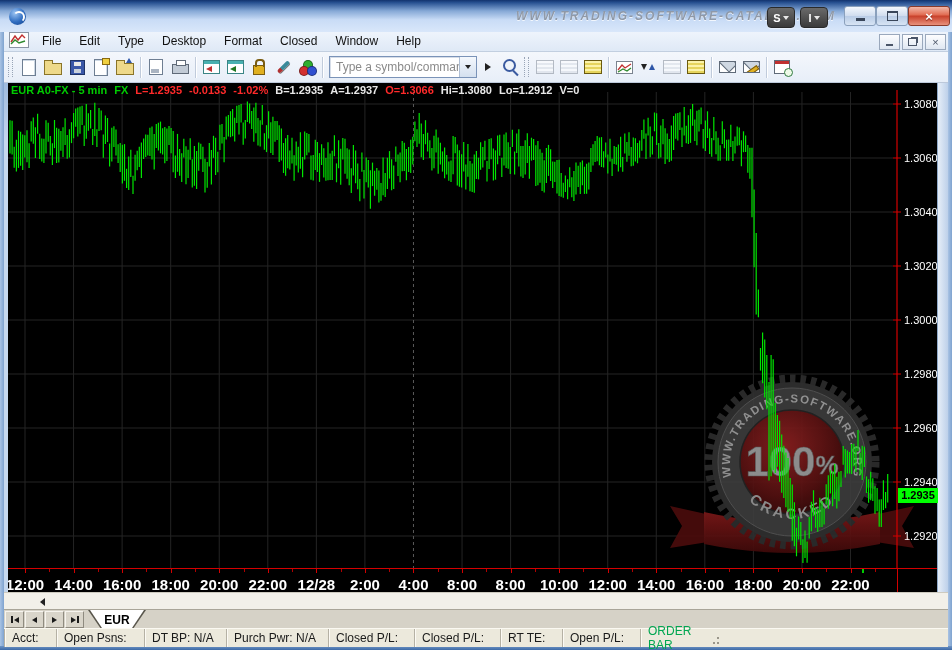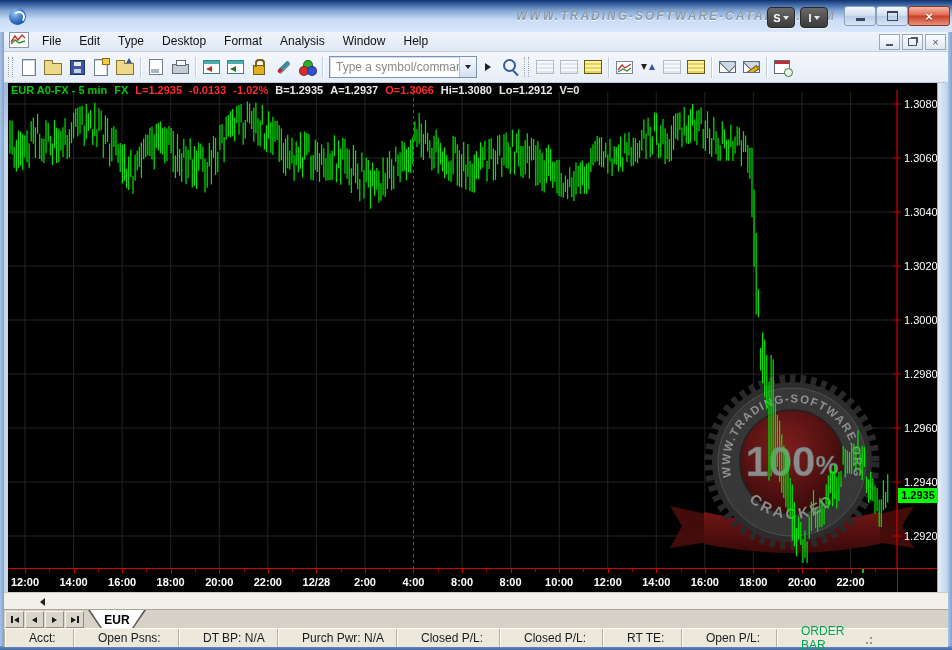--- a/index.html
+++ b/index.html
@@ -99,40 +99,40 @@
   #chart-svg{position:absolute;left:0;top:0;}
   .chart-header{position:absolute;left:7px;top:2px;font-size:11px;font-weight:bold;white-space:nowrap;z-index:3;}
   .chart-header span{margin-right:7px;}
   .price-badge{position:absolute;left:894px;top:406px;width:40px;height:15px;background:#00ff00;color:#000;
     font-size:11px;font-weight:bold;text-align:center;line-height:15px;z-index:3;}
   .vscroll{position:absolute;left:933px;top:0;width:11px;height:510px;background:linear-gradient(90deg,#e6eef8,#b9cde8);border-left:1px solid #8fa9c9;}
   .time-axis{position:absolute;left:0;top:486px;width:933px;height:24px;background:#000;border-top:1px solid #d40000;overflow:hidden;}
   .time-axis .maj{position:absolute;top:0;width:1px;height:4px;background:#d40000;}
   .time-axis .min{position:absolute;top:0;width:1px;height:3px;background:#b00000;}
   .time-axis .cur{position:absolute;top:0;width:2px;height:4px;background:#00cc00;}
-  .time-axis .lbl{position:absolute;top:7px;transform:translateX(-50%);color:#fff;font-size:11px;font-weight:bold;white-space:nowrap;}
+  .time-axis .lbl{position:absolute;top:7px;transform:translateX(-50%);color:#fff;font-size:15px;font-weight:bold;white-space:nowrap;}
   .time-axis .vred{position:absolute;top:0;width:1px;height:24px;background:#d40000;left:893px;}
   .hscroll{position:absolute;left:0;top:510px;width:944px;height:17px;background:#f2f0e9;border-top:1px solid #cdcabf;display:flex;align-items:center;}
   .hscroll .tri-l{width:0;height:0;border-top:4px solid transparent;border-bottom:4px solid transparent;border-right:5px solid #222;margin-left:36px;}
   
   .tabrow{position:absolute;left:4px;top:609px;width:944px;height:19px;background:#d6d2c7;border-top:1px solid #a9a598;z-index:7;display:flex;align-items:center;}
   .navbtn{width:17px;height:15px;margin-left:1px;background:#d9d5ca;border:1px solid #8f8b80;border-top-color:#f6f4ee;border-left-color:#f6f4ee;
     display:flex;align-items:center;justify-content:center;gap:1px;}
   .navbtn .t-l{width:0;height:0;border-top:3px solid transparent;border-bottom:3px solid transparent;border-right:5px solid #1a1a1a;}
   .navbtn .t-r{width:0;height:0;border-top:3px solid transparent;border-bottom:3px solid transparent;border-left:5px solid #1a1a1a;}
   .navbtn .bar{width:2px;height:7px;background:#1a1a1a;}
   .tab{position:relative;width:58px;height:19px;margin-left:4px;}
   .tab .bgo{position:absolute;inset:0;clip-path:polygon(0 0,100% 0,calc(100% - 13px) 100%,13px 100%);background:#59564c;}
   .tab .bgi{position:absolute;left:1px;right:1px;top:0;bottom:1px;clip-path:polygon(1px 0,calc(100% - 1px) 0,calc(100% - 13px) 100%,13px 100%);background:#fff;}
   .tab .lbl{position:absolute;inset:0;display:flex;align-items:center;justify-content:center;font-size:12px;font-weight:bold;color:#000;}
   
   .statusbar{position:absolute;left:4px;top:628px;width:944px;height:18px;background:#ece9dc;border-top:1px solid #fbf9f2;
     display:flex;align-items:center;font-size:12px;color:#1a1a1a;z-index:7;}
   .sb-help{flex:1;padding-left:8px;}
-  .sb-cell{height:100%;display:flex;align-items:center;padding-left:24px;border-left:1px solid #b5b1a4;box-shadow:inset 1px 0 0 #fcfaf4;}
+  .sb-cell{height:100%;display:flex;align-items:center;padding-left:7px;border-left:1px solid #b5b1a4;box-shadow:inset 1px 0 0 #fcfaf4;}
   .sb-order{color:#00a651;}
   .sb-grip{width:10px;height:100%;background:
     radial-gradient(circle at 8px 14px,#9a968a 1px,transparent 1.5px),
     radial-gradient(circle at 8px 9px,#9a968a 1px,transparent 1.5px),
     radial-gradient(circle at 4px 14px,#9a968a 1px,transparent 1.5px);}
 </style>
 </head>
 <body>
 
 <div class="window">
@@ -165,21 +165,21 @@
           <polyline points="1,9 5,3 8,7 12,2 15,5" fill="none" stroke="#c03030" stroke-width="1.4"></polyline>
           <polyline points="1,11 5,7 9,10 15,8" fill="none" stroke="#2f8a2f" stroke-width="1.4"></polyline>
         </svg>
     </div>
     <div id="menu-items" style="display:flex;">
         <div class="menu-item">File</div>
         <div class="menu-item">Edit</div>
         <div class="menu-item">Type</div>
         <div class="menu-item">Desktop</div>
         <div class="menu-item">Format</div>
-        <div class="menu-item">Analysis</div>
+        <div class="menu-item">Closed</div>
         <div class="menu-item">Window</div>
         <div class="menu-item">Help</div>
       </div>
     <div class="mdi-btns">
       <div class="mdi-btn">
           <span class="g-min"></span>
         </div>
       <div class="mdi-btn">
           <span class="g-res"></span>
         </div>

